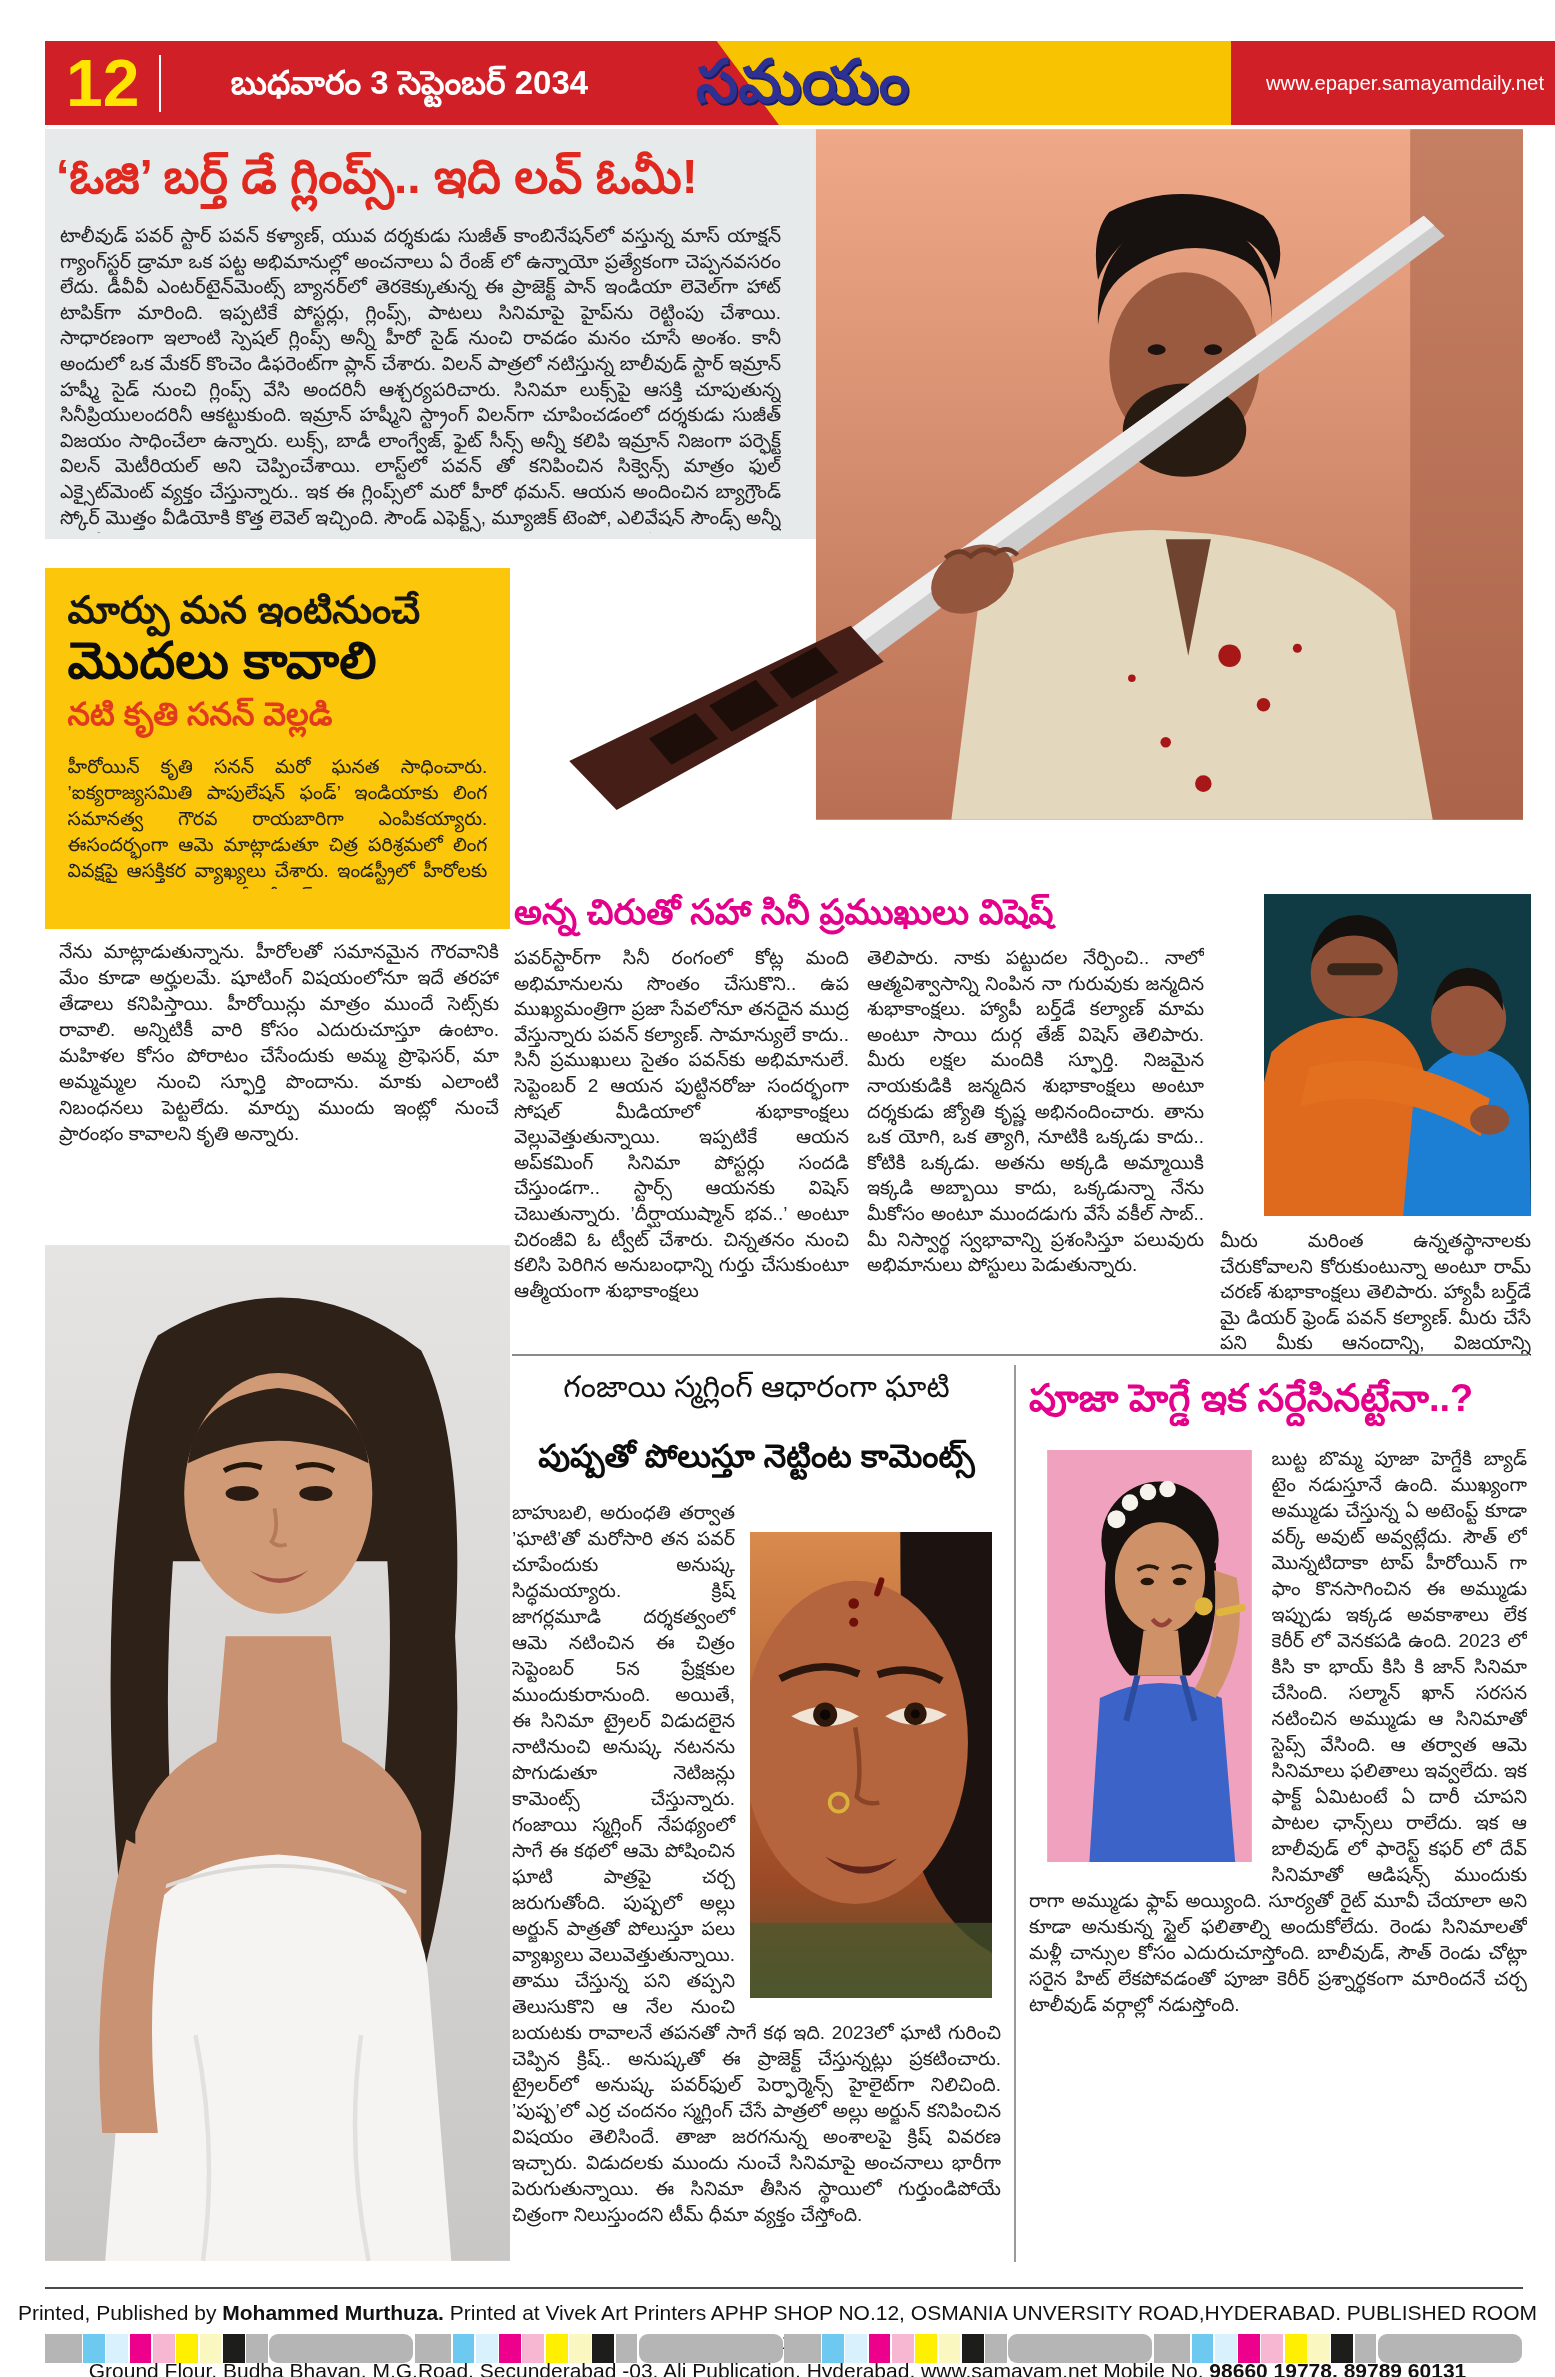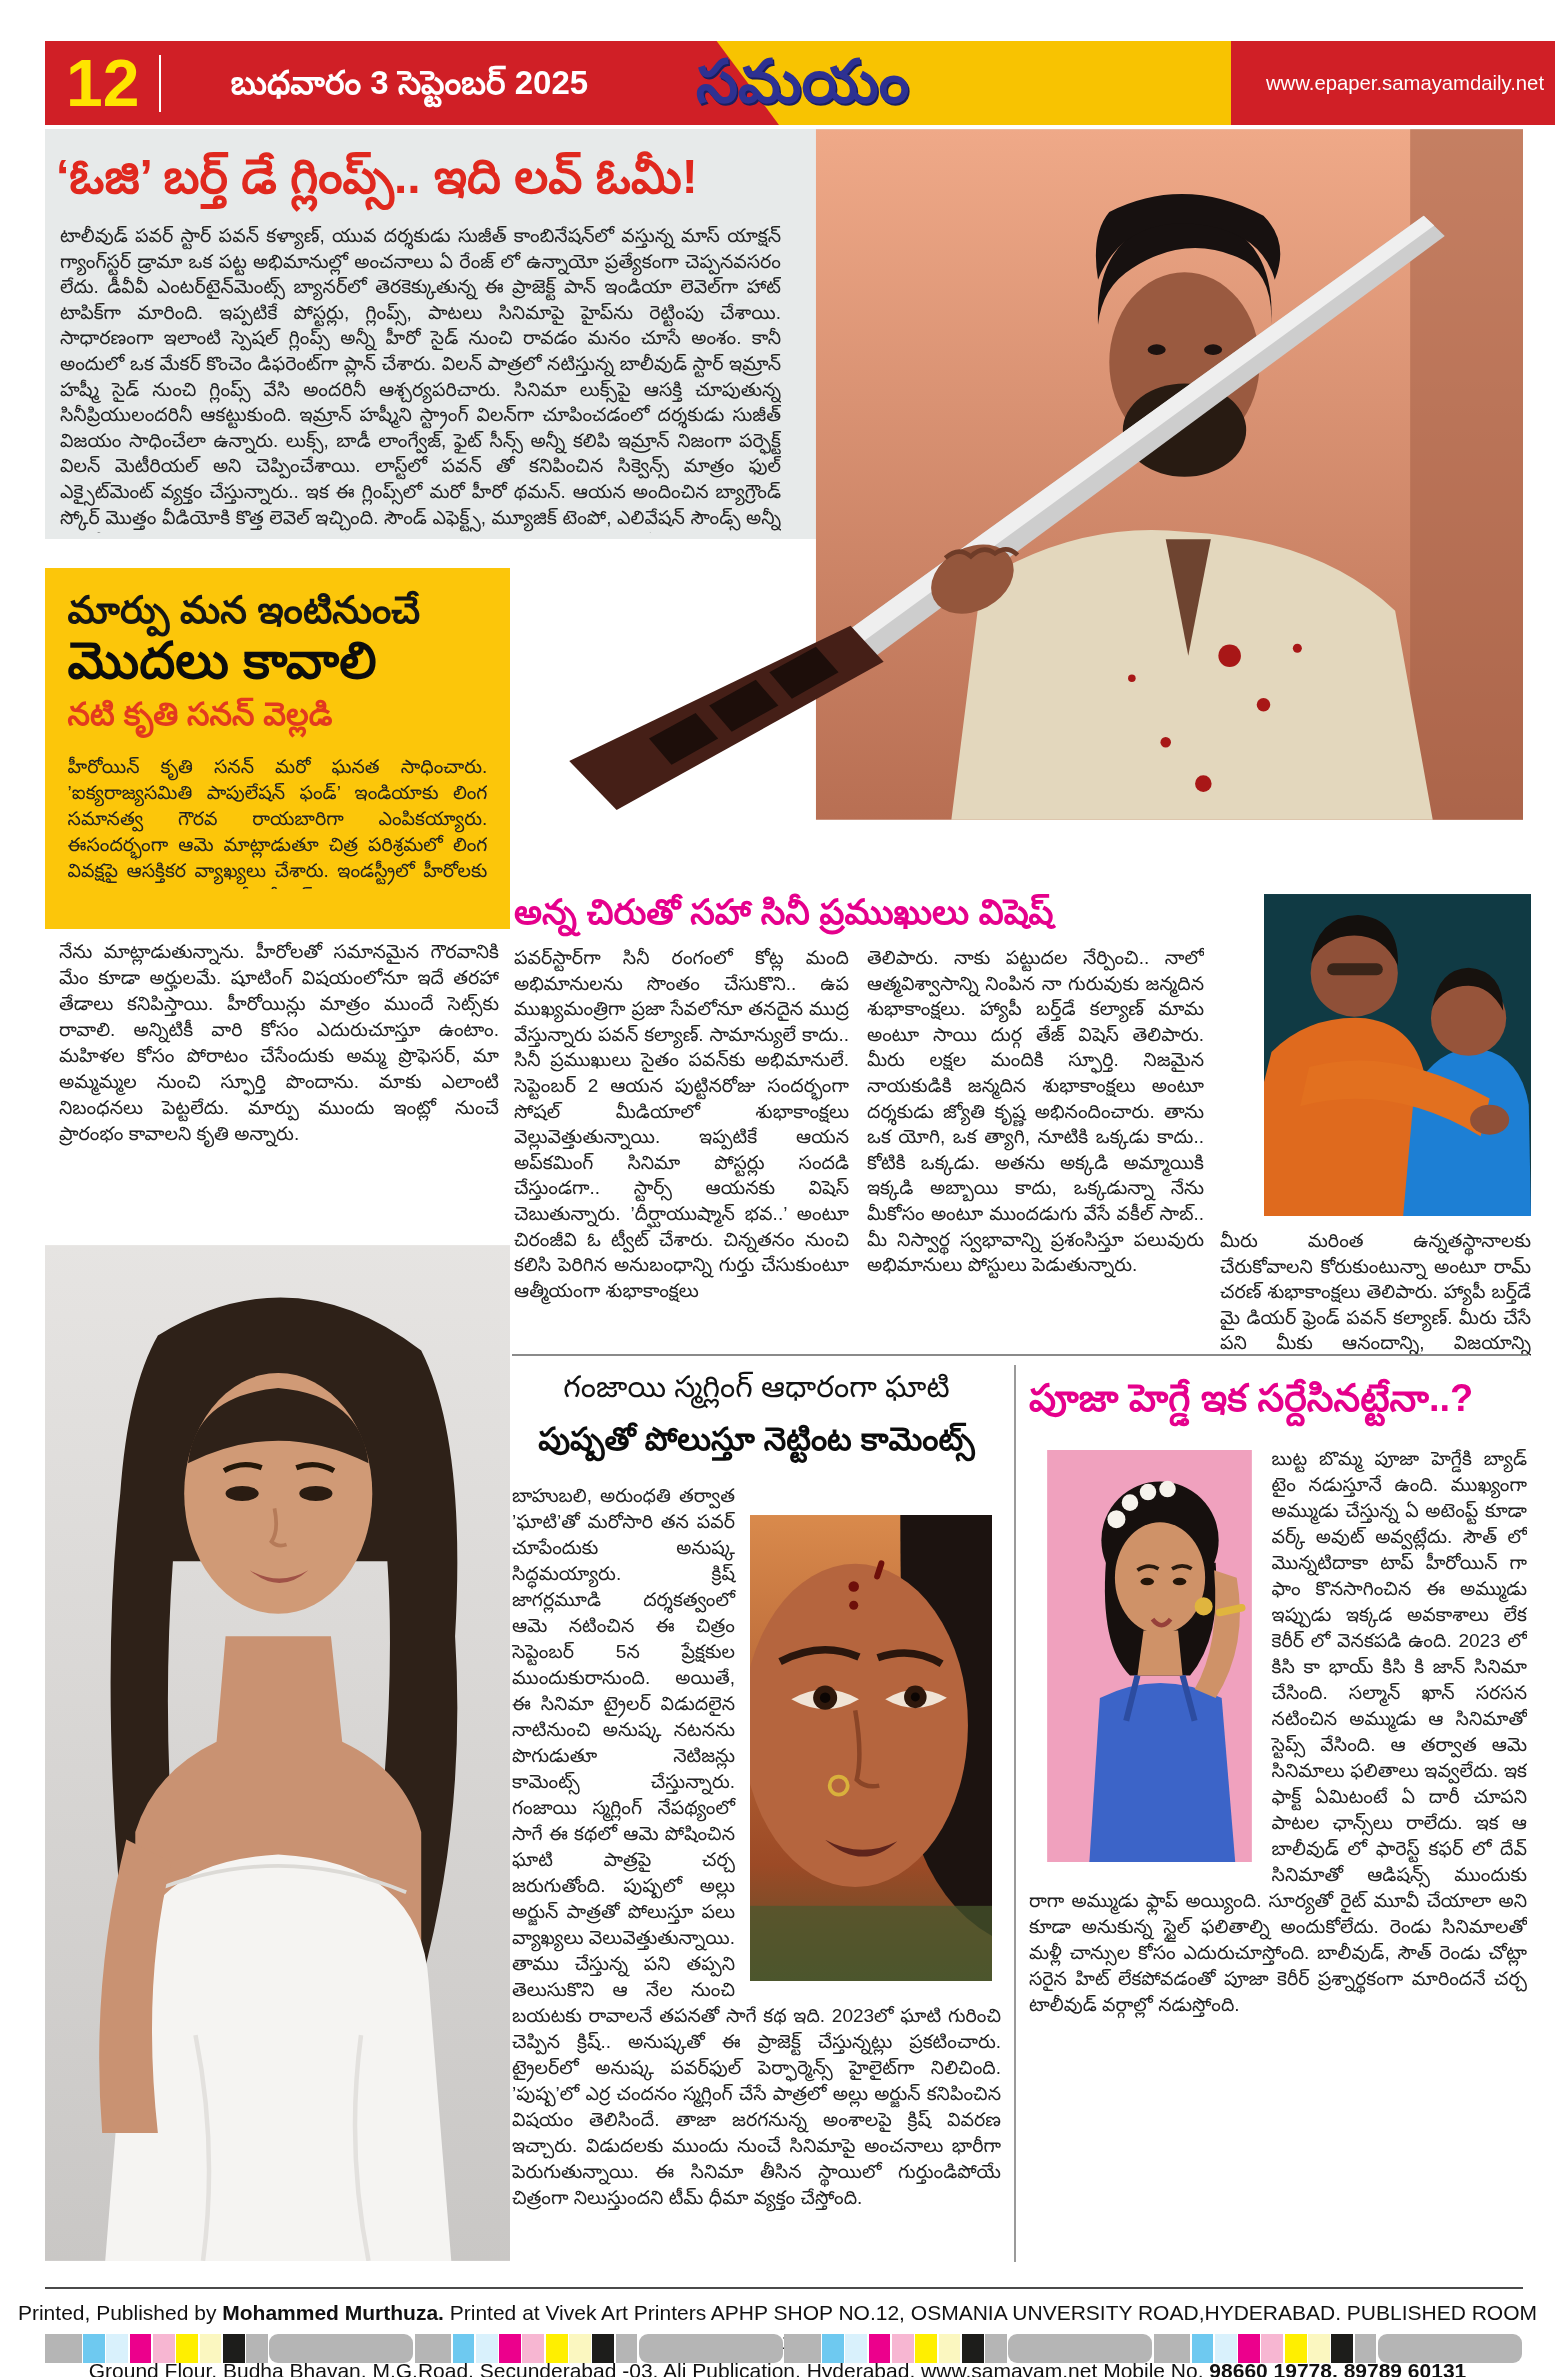--- a/index.html
+++ b/index.html
@@ -45,21 +45,21 @@
   .a3-col1{left:514px;top:945px;width:335px;height:414px;}
   .a3-col2{left:867px;top:945px;width:337px;height:414px;}
   .a3-col3{left:1220px;top:1228px;width:311px;height:131px;}
 
   .hline{left:512px;top:1354px;width:1016px;height:1.5px;background:#8a8a8a;}
   .vline{left:1014px;top:1365px;width:1.5px;height:897px;background:#9a9a9a;}
 
   
   .a4{left:512px;top:1365px;width:489px;}
   .a4-headline{text-align:center;font-size:30px;font-weight:400;color:#141414;margin-top:4.5px;}
-  .a4-subhead{text-align:center;font-size:32px;font-weight:bold;color:#0d0d0d;margin-top:10px;}
+  .a4-subhead{text-align:center;font-size:32px;font-weight:bold;color:#0d0d0d;margin-top:27px;}
   .a4-body{margin-top:18px;font-size:19px;line-height:26px;height:782px;color:#222;}
   .anushka-photo{float:right;width:242px;height:466px;margin:32px 9px 10.5px 15px;}
 
   
   .a5{left:1029px;top:1365px;width:498px;}
   .a5-headline{font-size:38px;font-weight:800;color:#e5008c;margin-top:12px;}
   .a5-body{margin-top:16.6px;font-size:19px;line-height:26px;height:798px;color:#222;}
   .pooja-photo{float:left;width:205px;height:412px;margin:4.5px 19.6px 7.5px 18px;}
 
   
@@ -72,21 +72,21 @@
 </style>
 </head>
 <body>
 
 <div class="page">
 
   <div class="abs header-band">
     <div class="header-red"></div>
     <div class="header-num">12</div>
     <div class="header-sep"></div>
-    <div class="header-date">బుధవారం 3 సెప్టెంబర్ 2025</div>
+    <div class="header-date">బుధవారం 3 సెప్టెంబర్ 2034</div>
     <div class="masthead">సమయం</div>
     <div class="header-site">www.epaper.samayamdaily.net</div>
   </div>
 
   <div class="abs a1-bg"></div>
 
   <div class="abs pawan-photo">
     <svg width="1038" height="691" viewBox="0 0 1380 918">
       <defs>
         <linearGradient id="pbg" x1="0" y1="0" x2="0" y2="1">

